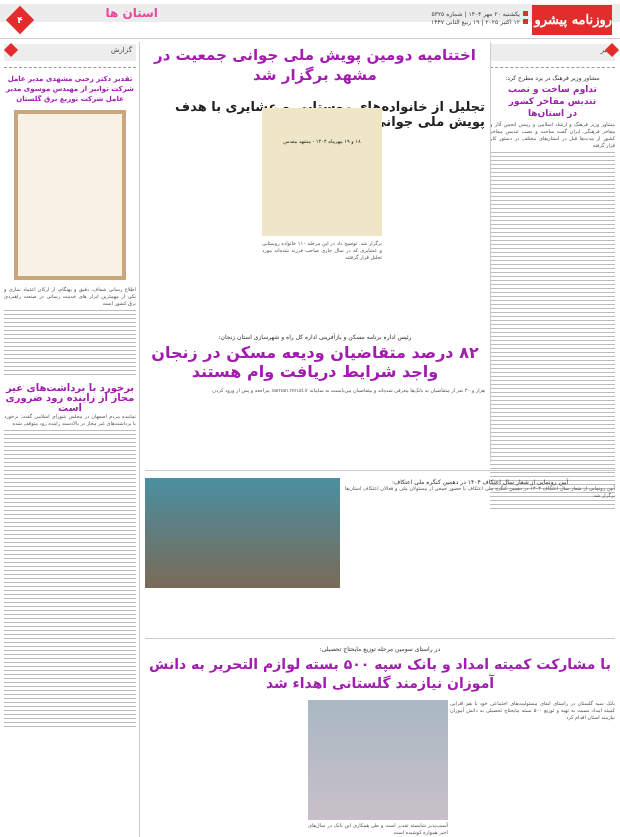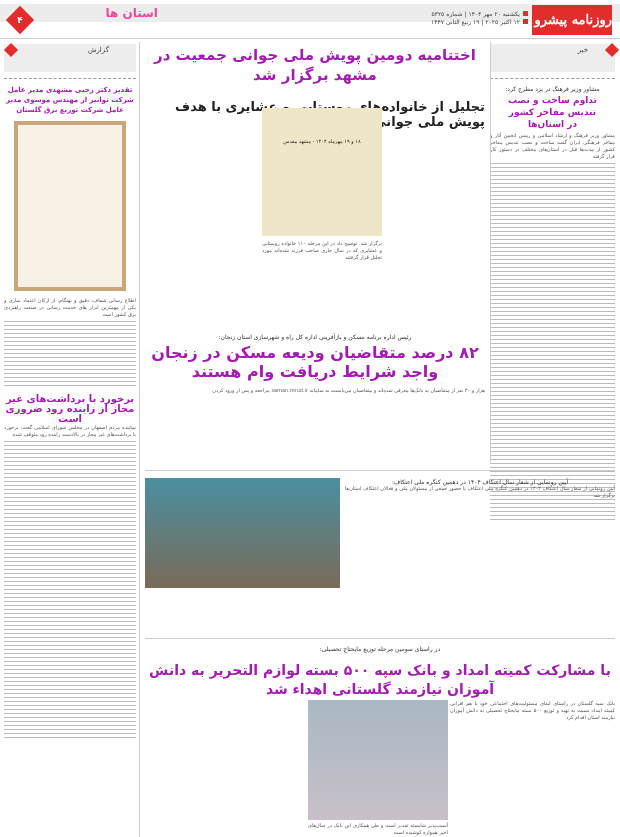--- a/index.html
+++ b/index.html
@@ -6,21 +6,21 @@
 body{width:620px;height:837px;background:#fff;font-family:"DejaVu Sans",sans-serif;position:relative;overflow:hidden;direction:rtl;color:#222}
 .abs{position:absolute}
 .topbar{left:0;top:4px;width:620px;height:18px;background:#ececec}
 .section-title{right:462px;top:6px;font-size:12px;font-weight:bold;color:#ec4899}
 .page-num{left:10px;top:10px;width:20px;height:20px;background:#e32d2d;transform:rotate(45deg);}
 .page-num span{display:block;transform:rotate(-45deg);color:#fff;font-size:9px;font-weight:bold;text-align:center;line-height:20px}
 .logo{right:8px;top:5px;width:80px;height:30px;background:#e32d2d;color:#fff;font-size:13px;font-weight:bold;text-align:right;line-height:30px;font-family:"DejaVu Serif",serif}
 .dateline{right:92px;top:10px;font-size:6px;color:#444;line-height:8px;text-align:right}
 .dateline .sq{display:inline-block;width:5px;height:5px;background:#e32d2d;margin-left:3px}
 .rule{left:0;top:38px;width:620px;height:1px;background:#ccc}
-.col-head{height:28px;background:#ededed;font-size:7px;color:#444;padding-right:27px;line-height:12px}
+.col-head{height:17px;background:#ededed;font-size:7px;color:#444;padding-right:4px;line-height:12px}
 .diamond{width:10px;height:10px;background:#e32d2d;transform:rotate(45deg)}
 .small{font-size:5px;line-height:7px;color:#555;text-align:justify}
 .h-main{font-weight:bold;text-align:center;color:#a21caf}
 .vline{width:1px;background:#ccc}
 .hline{height:1px;background:#ccc}
 .photo{background:#8a7a66}
 .kicker{font-size:6px;color:#333;text-align:center}
 .lines div{height:1px;background:#bbb;margin:3px 0}
 </style>
 </head>
@@ -268,21 +268,21 @@
 
 <div class="abs photo" style="left:145px;top:478px;width:195px;height:110px;background:linear-gradient(#4a8fa0,#7a6a58)"></div>
 <div class="abs" style="left:345px;top:478px;width:270px">
   <div class="kicker">آیین رونمایی از شعار سال اعتکاف ۱۴۰۴ در دهمین کنگره ملی اعتکاف:</div>
   <div class="small">آیین رونمایی از شعار سال اعتکاف ۱۴۰۴ در دهمین کنگره ملی اعتکاف با حضور جمعی از مسئولان ملی و فعالان اعتکاف استان‌ها برگزار شد</div>
 </div>
 <div class="abs hline" style="left:145px;top:638px;width:470px"></div>
 
 <div class="abs" style="left:145px;top:645px;width:470px">
   <div class="kicker">در راستای سومین مرحله توزیع مایحتاج تحصیلی:</div>
-  <div class="h-main" style="font-size:14px;line-height:19px;margin-top:9px">با مشارکت کمیته امداد و بانک سپه ۵۰۰ بسته لوازم التحریر به دانش آموزان نیازمند گلستانی اهداء شد</div>
+  <div class="h-main" style="font-size:14px;line-height:19px;margin-top:3px">با مشارکت کمیته امداد و بانک سپه ۵۰۰ بسته لوازم التحریر به دانش آموزان نیازمند گلستانی اهداء شد</div>
 </div>
 <div class="abs" style="left:450px;top:700px;width:165px">
     <div class="small">بانک سپه گلستان در راستای ایفای مسئولیت‌های اجتماعی خود با هم افزایی کمیته امداد نسبت به تهیه و توزیع ۵۰۰ بسته مایحتاج تحصیلی به دانش آموزان نیازمند استان اقدام کرد</div>
   </div>
 <div class="abs photo" style="left:308px;top:700px;width:140px;height:120px;background:linear-gradient(#a9b8c4,#c8c0c8)"></div>
 <div class="abs" style="left:308px;top:822px;width:140px">
     <div class="small">آسیب‌پذیر شایسته تقدیر است و طی همکاری این بانک در سال‌های اخیر همواره کوشیده است</div>
   </div>
 
 </body></html>

